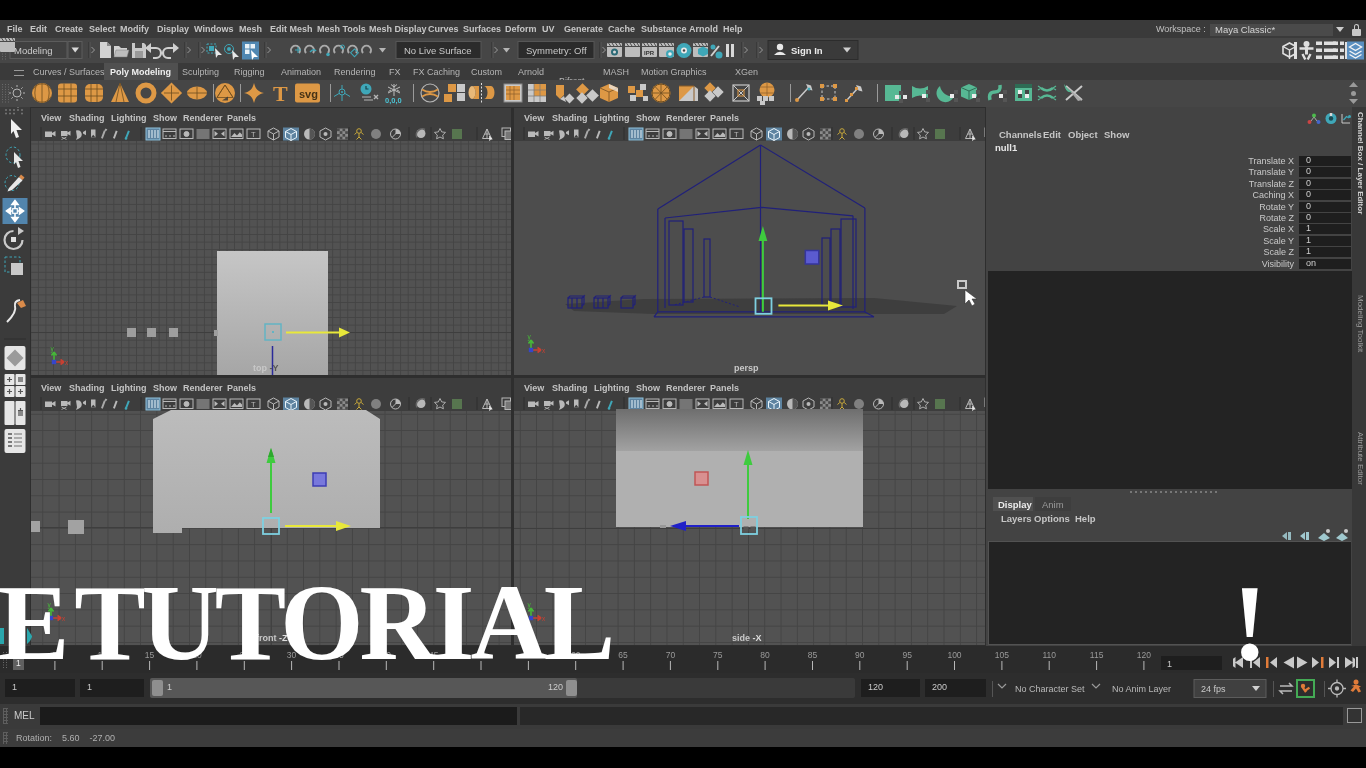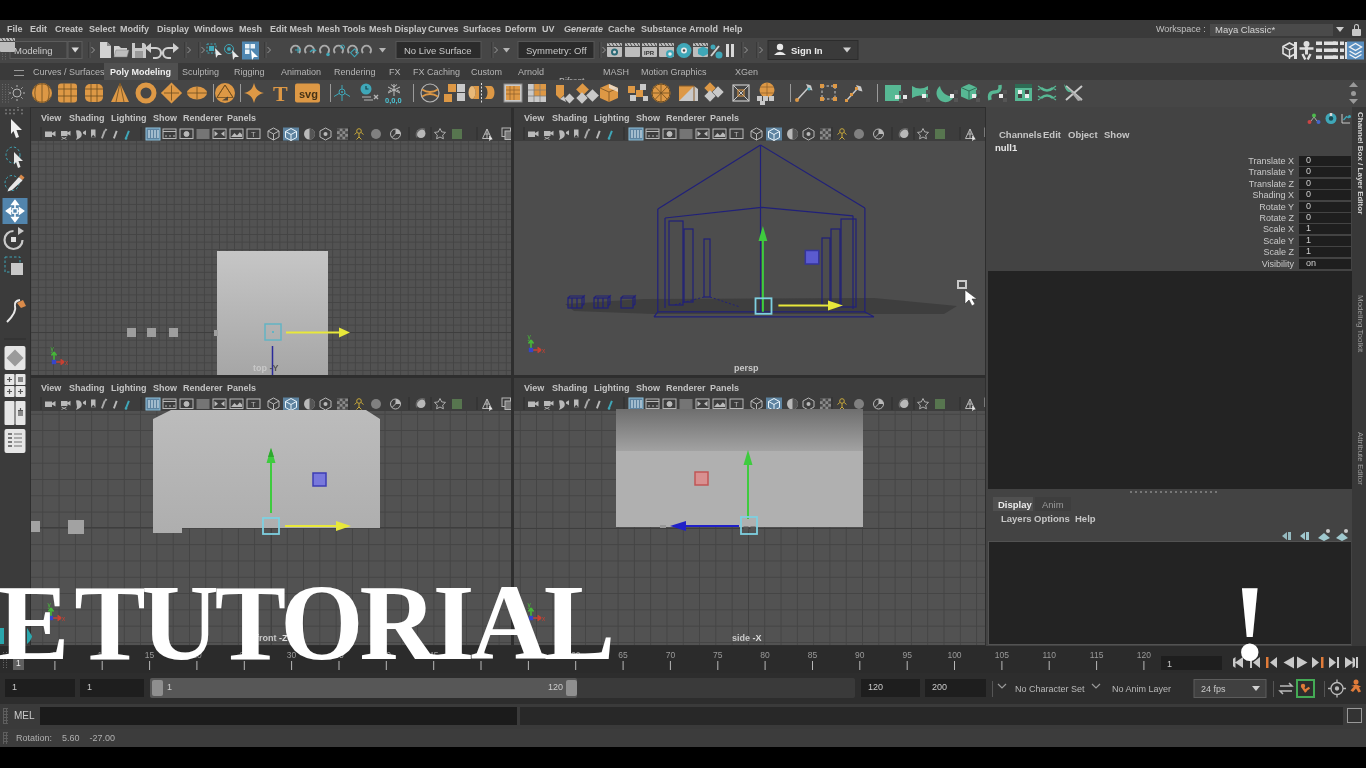--- a/index.html
+++ b/index.html
@@ -20,21 +20,21 @@
       <span class="abs" style="left:157px;">Display</span>
       <span class="abs" style="left:194px;">Windows</span>
       <span class="abs" style="left:239px;">Mesh</span>
       <span class="abs" style="left:270px;">Edit Mesh</span>
       <span class="abs" style="left:317px;">Mesh Tools</span>
       <span class="abs" style="left:369px;">Mesh Display</span>
       <span class="abs" style="left:428px;text-align:center;">Curves</span>
       <span class="abs" style="left:463px;">Surfaces</span>
       <span class="abs" style="left:505px;">Deform</span>
       <span class="abs" style="left:542px;">UV</span>
-      <span class="abs" style="left:564px;font-style:italic;">Generate</span>
+      <span class="abs" style="left:564px;">Generate</span>
       <span class="abs" style="left:608px;">Cache</span>
       <span class="abs" style="left:641px;">Substance</span>
       <span class="abs" style="left:689px;">Arnold</span>
       <span class="abs" style="left:723px;">Help</span>
 <span class="abs" style="left:1156px;font-weight:normal;color:#c0c0c0;">Workspace :</span>
 </div>
 <div class="abs" style="top:24px;left:1210px;width:123px;height:12px;background:#4a4a4a;">
       <span style="position:absolute;left:5px;top:0px;font-size:9.5px;color:#d5d5d5;white-space:nowrap;">Maya Classic*</span>
     </div>
 <div class="abs" style="top:27px;left:1336px;width:0;height:0;border-left:4.5px solid transparent;border-right:4.5px solid transparent;border-top:5.5px solid #ccc;"></div>
@@ -854,21 +854,21 @@
         <span>0</span>
       </span>
     </div>
 <div class="crow" style="left:986px;top:178.8px;">
       <span class="clab">Translate Z</span>
       <span class="cval">
         <span>0</span>
       </span>
     </div>
 <div class="crow" style="left:986px;top:190.2px;">
-      <span class="clab">Shading X</span>
+      <span class="clab">Caching X</span>
       <span class="cval">
         <span>0</span>
       </span>
     </div>
 <div class="crow" style="left:986px;top:201.6px;">
       <span class="clab">Rotate Y</span>
       <span class="cval">
         <span>0</span>
       </span>
     </div>

